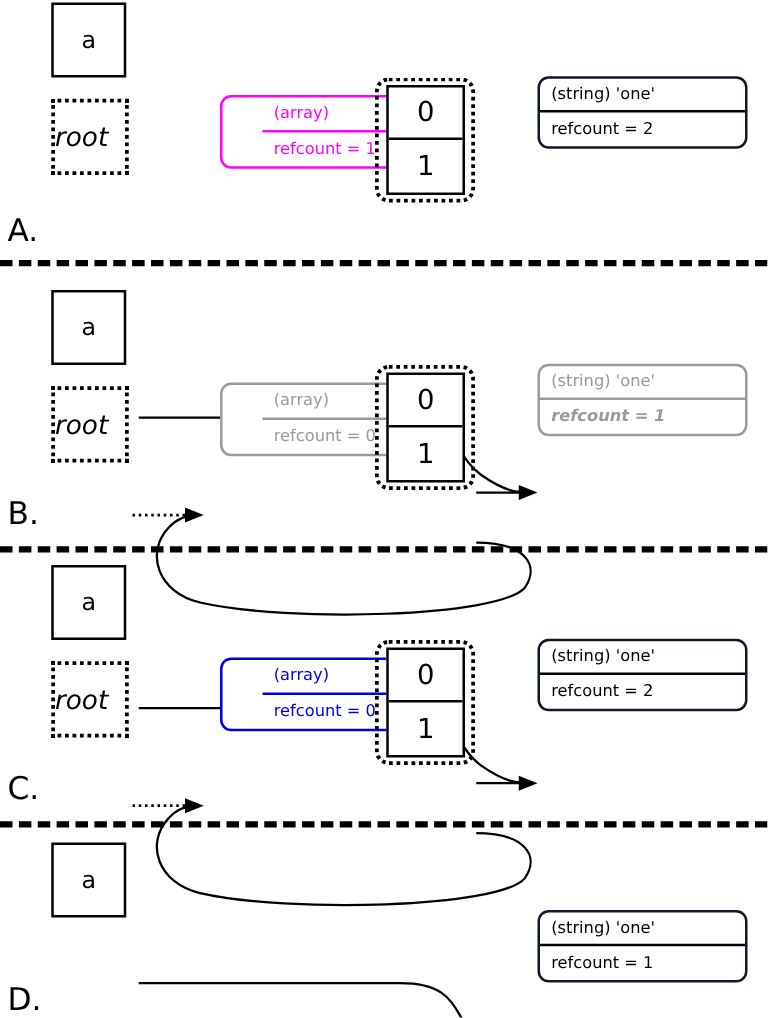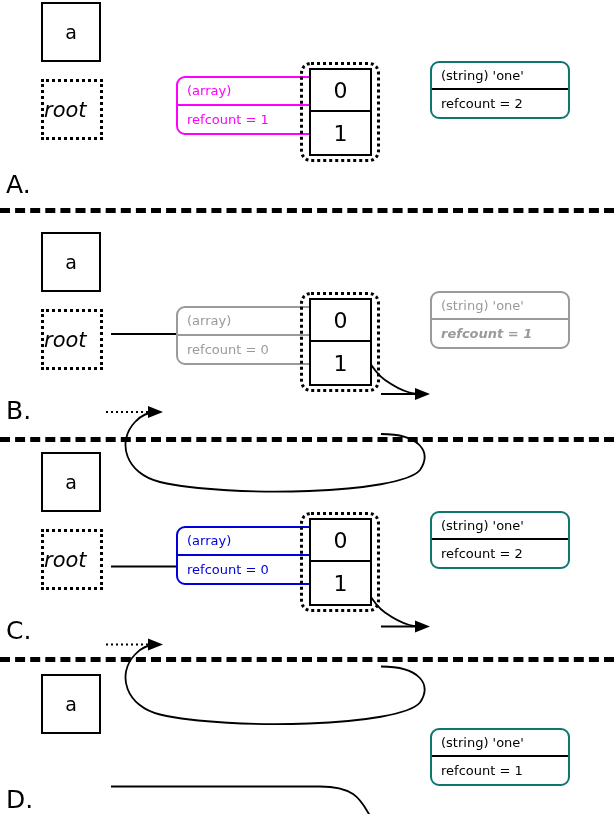--- a/index.html
+++ b/index.html
@@ -83,20 +83,21 @@
     overflow: hidden;
     z-index: 3;
   }
   .array-box .row {
     height: 50%;
     display: flex;
     align-items: center;
     padding-left: 9px;
     font-size: 13px;
     box-sizing: border-box;
+    margin-left: 32px;
   }
   .array-box .row.top {
     border-bottom: 2px solid #000;
   }
   .array-box.magenta { border-color: #ff00ff; color: #ff00ff; }
   .array-box.magenta .row.top { border-bottom-color: #ff00ff; }
   .array-box.blue { border-color: #0000dd; color: #0000dd; }
   .array-box.blue .row.top { border-bottom-color: #0000dd; }
   .array-box.gray { border-color: #9a9a9a; color: #9a9a9a; }
   .array-box.gray .row.top { border-bottom-color: #9a9a9a; }
@@ -128,23 +129,23 @@
     align-items: center;
     justify-content: center;
     font-size: 22px;
     box-sizing: border-box;
   }
   .cells .cell.top { border-bottom: 2px solid #000; }
 
   
   .str-box {
     position: absolute;
-    width: 140px;
+    width: 168px;
     height: 58px;
-    border: 2px solid #0f766e;
+    border: 2px solid #0f172a;
     border-radius: 9px;
     background: #fff;
     box-sizing: border-box;
     overflow: hidden;
   }
   .str-box .row {
     height: 50%;
     display: flex;
     align-items: center;
     padding-left: 9px;

